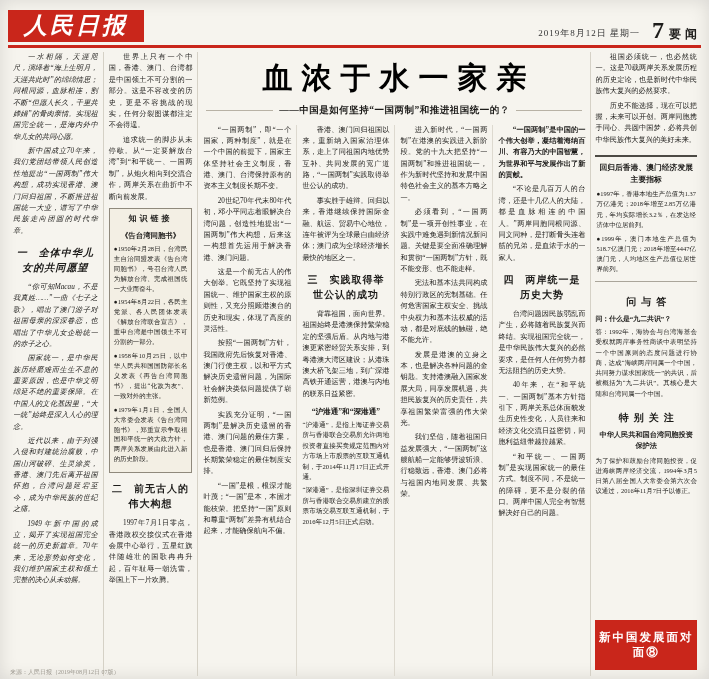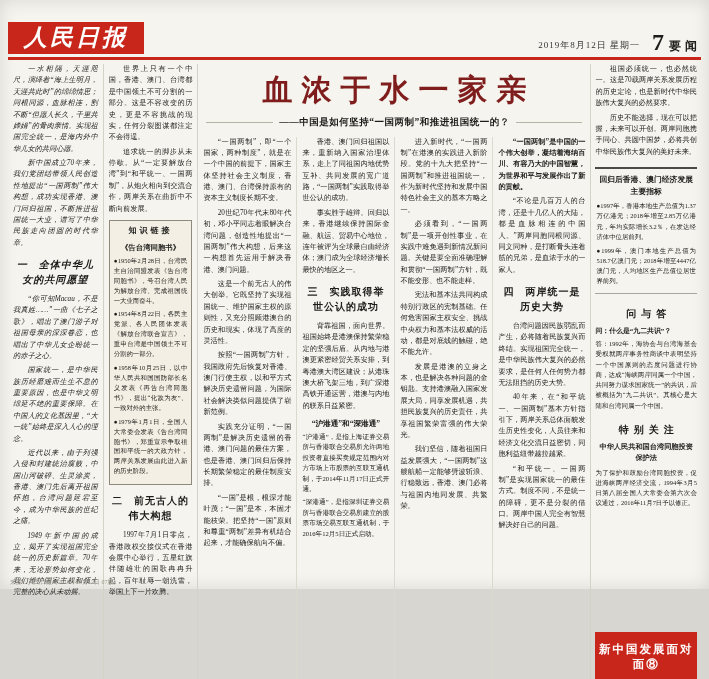--- a/index.html
+++ b/index.html
@@ -3,23 +3,23 @@
 <meta charset="utf-8">
 <style>
   html,body{margin:0;padding:0;}
   body{
     width:709px;height:679px;overflow:hidden;
     background:#d8d6d1;
     font-family:"Liberation Serif","DejaVu Serif",serif;
     color:#1d1c1a;
   }
   .page{
-    width:709px;height:589px;box-sizing:border-box;
+    width:709px;height:679px;box-sizing:border-box;
     background:#f6f4ee;
-    padding:20px 8px 4px 8px;
+    padding:8px 8px 4px 8px;
     position:relative;
     box-shadow:inset 0 0 18px rgba(0,0,0,.12);
   }
   
   .masthead{display:flex;align-items:flex-end;justify-content:space-between;height:34px;}
   .brand{
     background:#c9261b;color:#fff;font-weight:bold;
     font-size:23px;line-height:1.2;padding:2px 16px;
     letter-spacing:3px;font-style:italic;
   }
@@ -35,21 +35,21 @@
   .col-a{width:95px;font-style:italic;}
   .col-b{width:95px;border-left:1px solid #d5d1c6;}
   .center{width:392px;border-left:1px solid #d5d1c6;display:flex;flex-direction:column;}
   .col-right{width:111px;border-left:1px solid #d5d1c6;padding:0 4px;box-sizing:border-box;display:flex;flex-direction:column;overflow:hidden;}
   .center-cols{display:flex;flex:1;overflow:hidden;}
   .center-cols .ccol{width:98px;box-sizing:border-box;padding:0 5px;overflow:hidden;}
   .center-cols .ccol + .ccol{border-left:1px solid #ddd9cf;}
   
   .headline-block{padding:9px 6px 6px 6px;}
   .headline-title{
-    color:#7f1d1d;font-size:30px;font-weight:bold;text-align:center;
+    color:#000000;font-size:30px;font-weight:bold;text-align:center;
     letter-spacing:9px;text-indent:9px;line-height:1.15;margin:0;
   }
   .headline-sub{display:flex;align-items:center;gap:6px;margin:8px 2px 2px 2px;}
   .headline-sub .rule{flex:1;height:1px;background:#b8b2a5;}
   .sub-text{font-size:9.5px;font-weight:bold;white-space:nowrap;letter-spacing:.5px;}
   
   p{margin:0 0 3px 0;font-size:7.2px;line-height:1.58;text-align:justify;text-indent:2em;}
   .lead-bold{font-weight:bold;}
   .sec-heading{
     font-size:10px;font-weight:bold;text-align:center;

